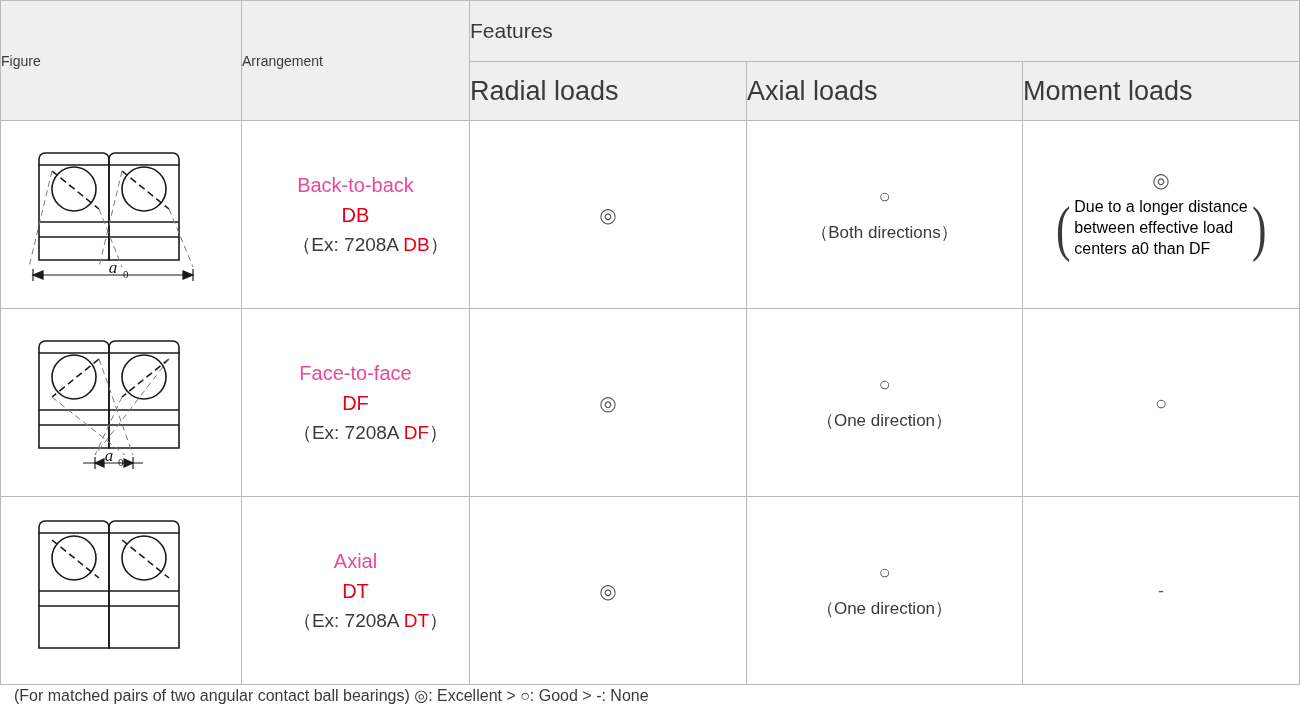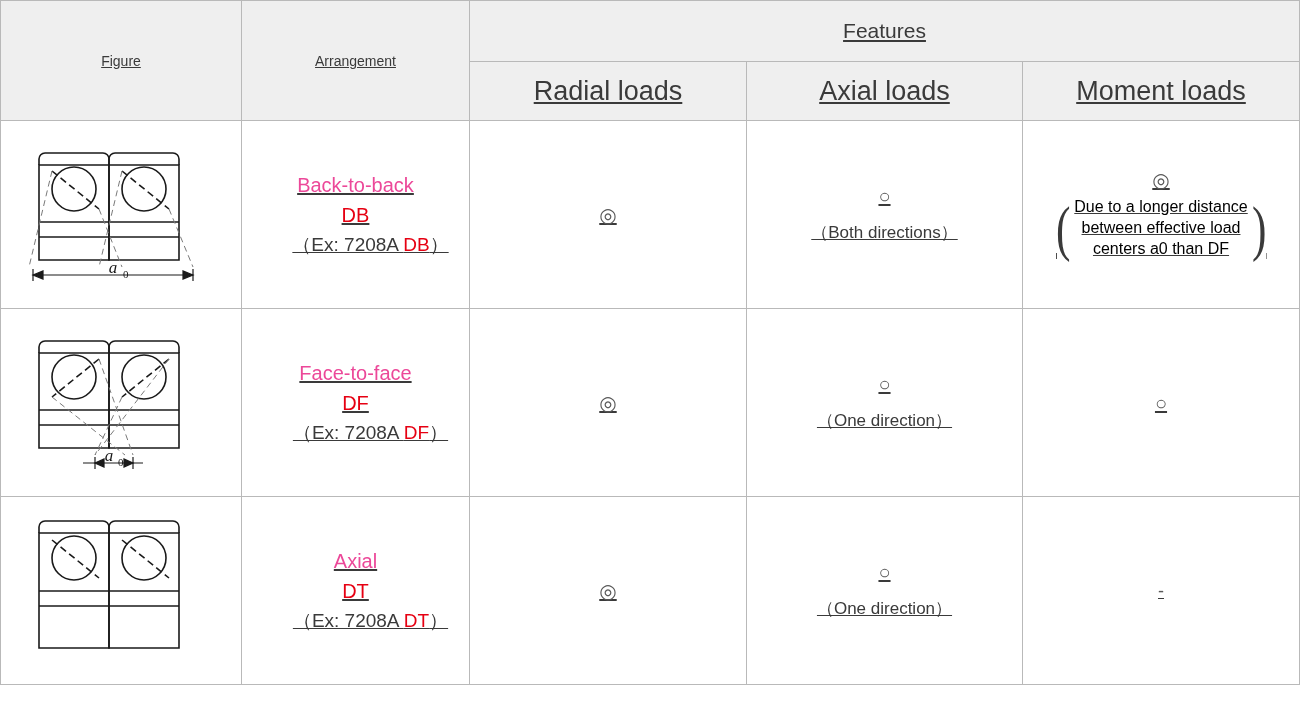--- a/index.html
+++ b/index.html
@@ -21,25 +21,24 @@
   }
   table.bearing-table {
     border-collapse: collapse;
     width: 1300px;
     table-layout: fixed;
   }
   table.bearing-table th,
   table.bearing-table td {
     border: 1px solid #b9b9b9;
     padding: 0;
-    text-align: center;
+    text-align: left;
     vertical-align: middle;
     font-weight: normal;
     color: #3a3a3a;
-    text-decoration: underline;
   }
   table.bearing-table th {
     background: #efefef;
   }
   .hdr-main {
     font-size: 14px;
     height: 118px;
   }
   .hdr-group {
     font-size: 21px;
@@ -341,14 +340,15 @@
         <td>
           <div class="cell-stack">
             <span class="mark mark-none">-</span>
           </div>
         </td>
       </tr>
 
     </tbody>
   </table>
 
+  <div class="footer">(For matched pairs of two angular contact ball bearings) ◎: Excellent &gt; ○: Good &gt; -: None</div>
 
 </div>
 
 </body></html>

